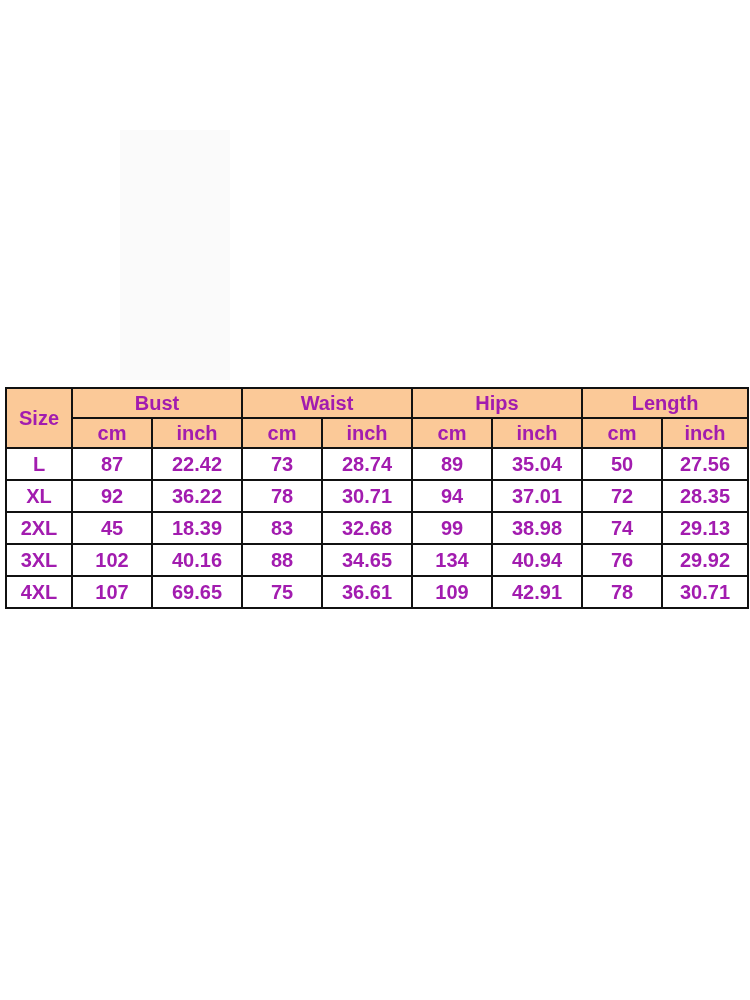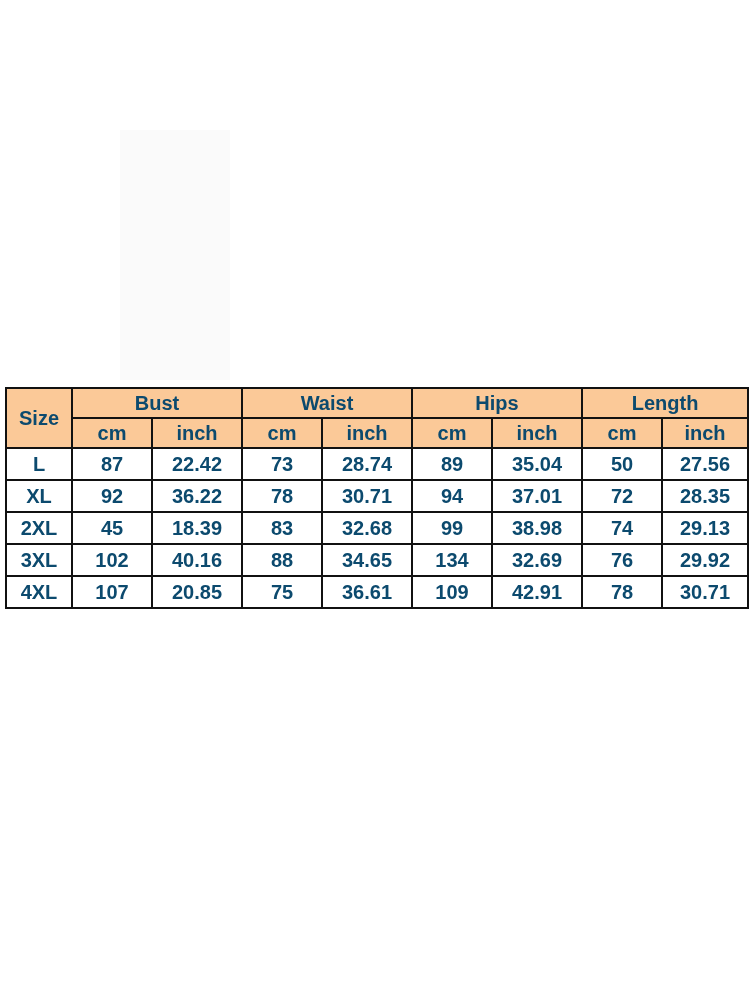--- a/index.html
+++ b/index.html
@@ -2,21 +2,21 @@
 <html><head>
 <meta charset="utf-8">
 <style>
   html, body { margin:0; padding:0; background:#ffffff; }
   body { width:750px; height:1000px; position:relative; overflow:hidden;
          font-family:"Liberation Sans", sans-serif; }
   .faint { position:absolute; background:#fafafa; }
   table.size-chart {
     position:absolute; left:5px; top:387px; width:742px;
     border-collapse:collapse; table-layout:fixed;
-    font-family:"Liberation Sans", sans-serif; font-weight:bold; color:#0c4a6e;
+    font-family:"Liberation Sans", sans-serif; font-weight:bold; color:#a21caf;
   }
   table.size-chart td, table.size-chart th {
     border:2px solid #111; text-align:center; padding:0;
     font-size:20px; line-height:28px; height:28px;
   }
   table.size-chart th { background:#fbc998; font-weight:bold; }
   table.size-chart td { background:#ffffff; height:30px; }
   th.size-head { font-size:21px; }
 </style>
 </head>
@@ -89,28 +89,28 @@
       <td>74</td>
       <td>29.13</td>
     </tr>
     <tr>
       <td>3XL</td>
       <td>102</td>
       <td>40.16</td>
       <td>88</td>
       <td>34.65</td>
       <td>134</td>
-      <td>32.69</td>
+      <td>40.94</td>
       <td>76</td>
       <td>29.92</td>
     </tr>
     <tr>
       <td>4XL</td>
       <td>107</td>
-      <td>20.85</td>
+      <td>69.65</td>
       <td>75</td>
       <td>36.61</td>
       <td>109</td>
       <td>42.91</td>
       <td>78</td>
       <td>30.71</td>
     </tr>
   </tbody>
 </table>
 

